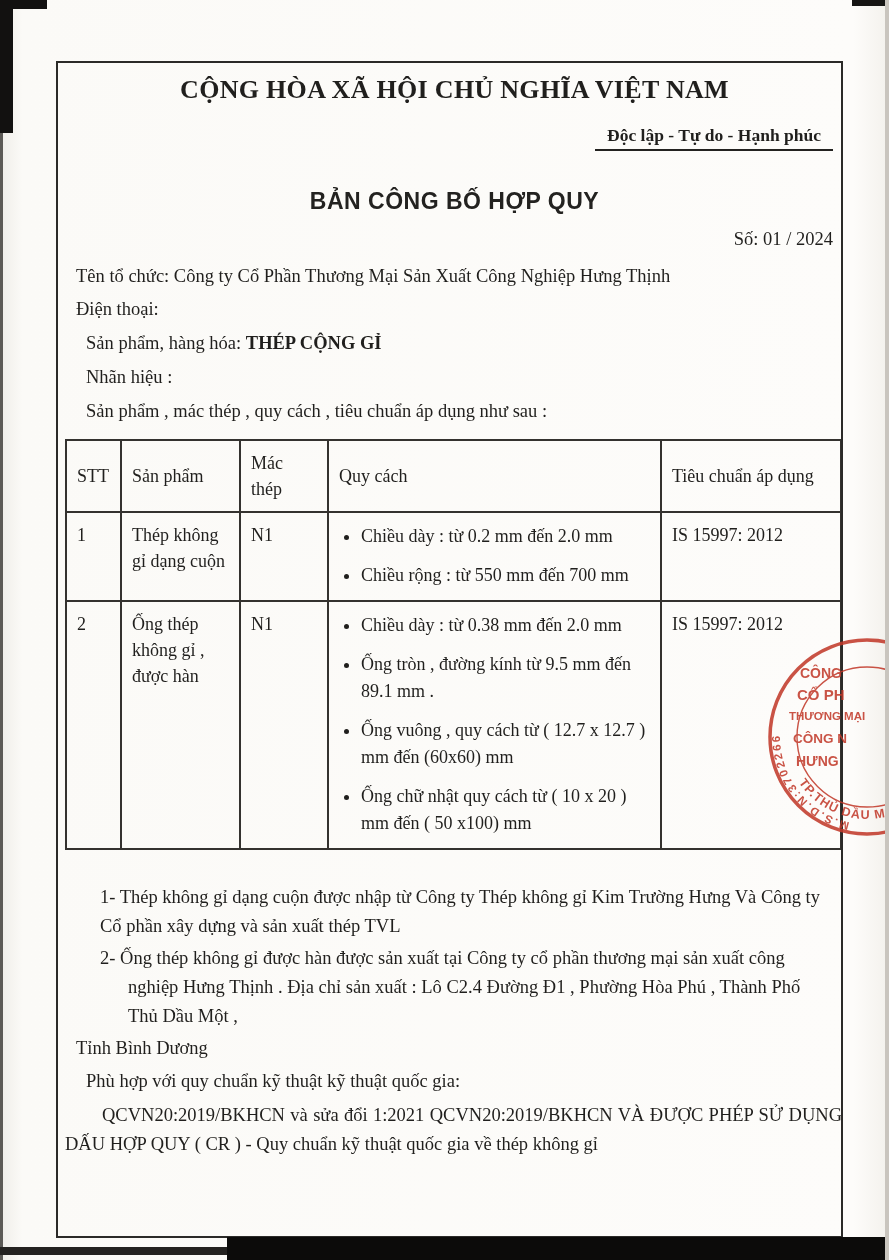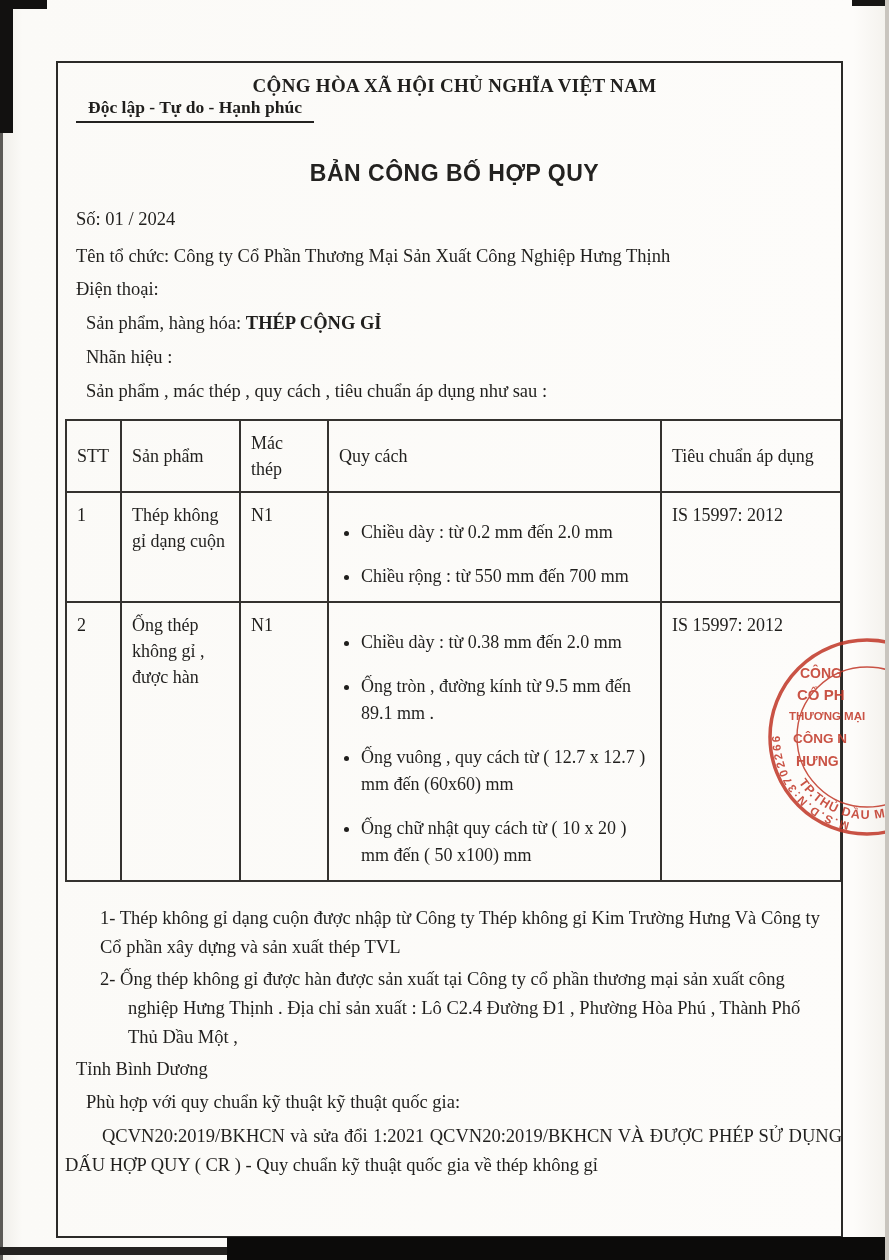--- a/index.html
+++ b/index.html
@@ -10,46 +10,46 @@
   .scan{
     position:absolute;inset:0;
     background:linear-gradient(90deg,#efede8 0%,#fbfaf7 2.5%,#fdfcfa 96%,#f3f1ec 100%);
   }
   
   .frame{
     position:absolute;left:56px;top:61px;width:787px;height:1177px;
     border:2px solid #2b2a28;box-sizing:border-box;
     padding:12px 8px 0 18px;overflow:hidden;background:transparent;
   }
-  .nat-title{text-align:center;font-weight:bold;font-size:19px;letter-spacing:.3px}
-  .motto-line{text-align:left;margin-top:0}
+  .nat-title{text-align:center;font-weight:bold;font-size:26px;letter-spacing:.3px}
+  .motto-line{text-align:right;margin-top:20px}
   .motto{display:inline-block;font-weight:bold;font-size:17.5px;border-bottom:2.5px solid #232220;padding:0 12px 3px}
   .doc-title{text-align:center;font-family:"Liberation Sans",sans-serif;font-weight:bold;font-size:23px;margin:37px 0 0;letter-spacing:.5px;color:#232220}
-  .doc-no{text-align:left;font-size:18.5px;margin-top:22px}
+  .doc-no{text-align:right;font-size:18.5px;margin-top:14px}
   .para{font-size:18.5px;line-height:29px;margin:0}
   .p-org{margin-top:12px}
   .p-addr{margin-top:2px}
   .p-phone{margin-top:4px}
   .p-product{margin-top:5px;padding-left:10px}
   .p-brand{margin-top:5px;padding-left:10px}
   .p-intro{margin-top:5px;padding-left:10px}
   .bold{font-weight:bold}
 
   
   table.spec{border-collapse:collapse;table-layout:fixed;width:775px;margin:13px 0 0 -11px;font-size:18px}
   table.spec th,table.spec td{border:2px solid #34322f;vertical-align:top;padding:9px 10px;font-weight:normal;text-align:left;line-height:26px}
   table.spec th{vertical-align:middle;height:26px}
   th.c,td.c{text-align:center}
   td.just{text-align:justify}
   ul.qc{margin:0;padding-left:22px}
-  ul.qc li{margin:17px 0 12px;line-height:27px}
+  ul.qc li{margin:1px 0 12px;line-height:27px}
   ul.qc li:last-child{margin-bottom:2px}
 
   
-  .note1{margin-top:22px;padding-left:24px}
+  .note1{margin-top:33px;padding-left:24px}
   .note2{margin-top:3px;padding-left:52px;text-indent:-28px}
   .province{margin-top:3px}
   .conf-intro{margin-top:4px;padding-left:10px}
   .conf-body{margin:5px 0 0 -11px;width:777px;text-align:justify;text-indent:37px}
 
   
   .stamp{position:absolute;left:735px;top:610px;opacity:.87}
   .stamp circle{stroke:var(--stamp-color,#c23a2b);fill:none}
   .stamp text{fill:var(--stamp-color,#c23a2b);font-family:"Liberation Sans",sans-serif;font-weight:bold}
 

